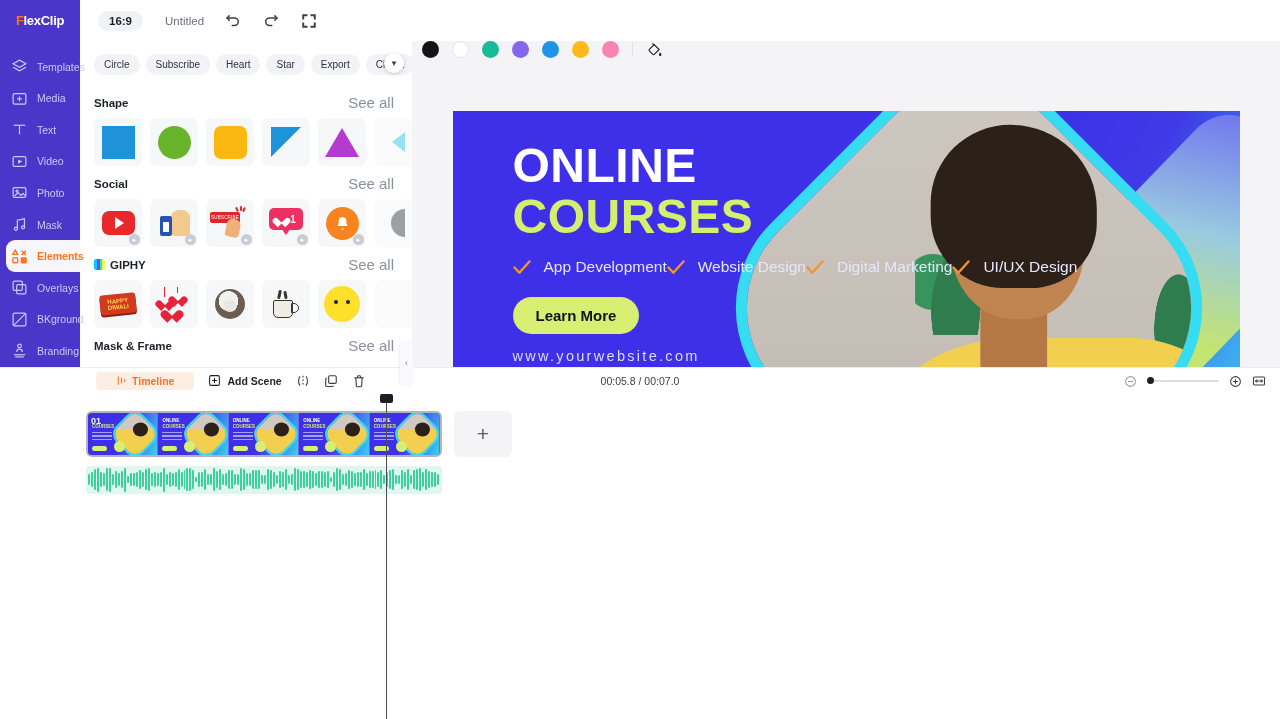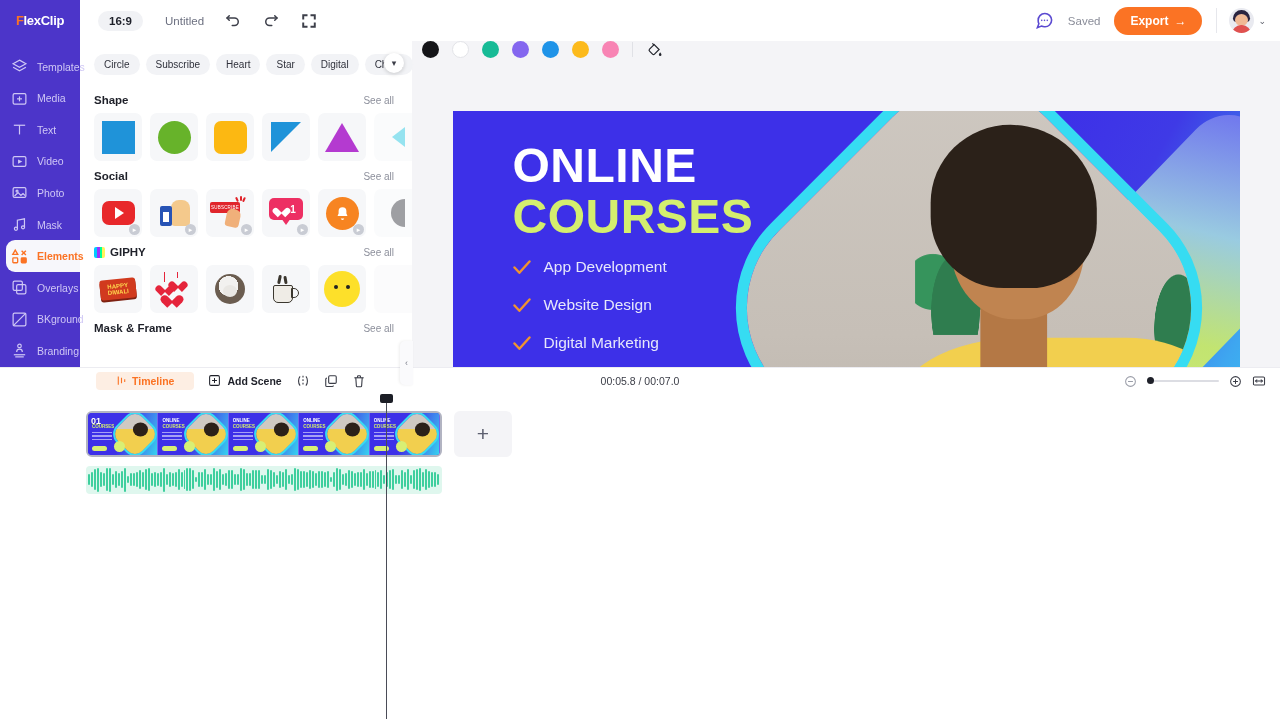--- a/index.html
+++ b/index.html
@@ -88,21 +88,21 @@
   .chip-more {
     position: absolute; right: 8px; top: 12px; width: 20px; height: 20px; border-radius: 50%;
     background: #fff; box-shadow: 0 1px 4px rgba(0,0,0,.18); display: flex; align-items: center;
     justify-content: center; font-size: 9px; color: #3b3d47; cursor: pointer;
   }
 
   .panel-scroll { flex: 1; overflow: hidden; padding: 0 0 0 14px; margin-top: 10px; position: relative;}
   .sec { margin-bottom: 4px; }
   .sec-head { display: flex; align-items: center; padding-right: 18px; margin: 9px 0 7px 0; }
   .sec-title { font-size: 11.5px; font-weight: bold; color: #1e2029; display: flex; align-items: center; gap: 5px;}
-  .sec-all { margin-left: auto; font-size: 10px; color: #8c8f9b; cursor: pointer; }
+  .sec-all { margin-left: auto; font-size: 15px; color: #8c8f9b; cursor: pointer; }
   .giphy-mark { width: 11px; height: 11px; border-radius: 2px; display:inline-block;
     background: linear-gradient(90deg,#00ccff 0 25%,#9933ff 25% 50%,#00ff99 50% 75%,#fff35c 75% 100%); }
   .tiles { display: flex; gap: 8px; }
   .tile {
     width: 48px; height: 48px; flex: 0 0 48px; background: #f6f7f9; border-radius: 7px;
     position: relative; display: flex; align-items: center; justify-content: center;
     cursor: pointer; overflow: hidden;
   }
   .tile-badge {
     position: absolute; right: 2px; bottom: 2px; width: 11px; height: 11px; border-radius: 50%;
@@ -209,21 +209,21 @@
   .pp-ear { position: absolute; left: 47%; top: 25%; width: 9%; height: 9%; background: #b87a48; border-radius: 50%; }
   .pp-neck { position: absolute; left: 26%; top: 38%; width: 20%; height: 16%; background: #b47845; }
   .pp-shirt { position: absolute; left: 0; top: 47%; width: 100%; height: 55%; background: #f2cf4e; border-radius: 38% 30% 0 0 / 30% 26% 0 0; }
   .pp-arm { position: absolute; left: -6%; top: 70%; width: 45%; height: 32%; background: #f2cf4e; border-radius: 40%; }
   .pp-hand { position: absolute; left: -12%; top: 86%; width: 22%; height: 16%; background: #c08450; border-radius: 42%; }
 
   .cv-content { position: absolute; left: 60px; top: 30px; }
   .cv-h1 { font-size: 48px; font-weight: bold; color: #fff; letter-spacing: 0.5px; line-height: 50px; }
   .cv-h1b { font-size: 48px; font-weight: bold; color: #d4ee6e; letter-spacing: 0.5px; line-height: 52px; }
   .cv-sub { margin-top: 17px; font-size: 17px; font-weight: bold; color: #fff; }
-  .cv-list { margin-top: 15px; display: flex; flex-direction: column; gap: 20px; }
+  .cv-list { margin-top: 15px; display: flex; flex-direction: row; gap: 0; }
   .cv-li { display: flex; align-items: center; gap: 13px; }
   .cv-check { width: 18px; height: 15px; flex: 0 0 18px; }
   .cv-li-txt { font-size: 15.5px; color: #e6e7fb; }
   .cv-btn {
     margin-top: 21px; background: #d8ef74; color: #10121a; font-weight: bold;
     font-size: 15px; border-radius: 20px; padding: 10px 23px; display: inline-block; cursor: pointer;
   }
   .cv-url { margin-top: 14px; font-size: 14.5px; color: #dcdcf5; letter-spacing: 2.3px; }
 
   
@@ -317,43 +317,20 @@
           <path d="M20 8H10a5 5 0 0 0 0 10h3"></path>
           <polyline points="17 5 20 8 17 11"></polyline>
         </svg>
     </div>
     <div class="hicon">
       <svg viewBox="0 0 24 24" fill="currentColor">
           <path d="M3 3h7v2.6H5.6V10H3V3zm11 0h7v7h-2.6V5.6H14V3zM3 14h2.6v4.4H10V21H3v-7zm15.4 0H21v7h-7v-2.6h4.4V14z"></path>
         </svg>
     </div>
 
-    <div class="topbar-right">
-      <div class="comment-icon">
-        <svg viewBox="0 0 24 24" fill="none" stroke="currentColor" stroke-width="2">
-            <path d="M21 11.5a8.38 8.38 0 0 1-9 8.4 8.5 8.5 0 0 1-3.8-.9L3 21l1.9-5a8.4 8.4 0 0 1-.9-3.8 8.38 8.38 0 0 1 8.4-9 8.5 8.5 0 0 1 8.6 8.3z"></path>
-            <circle cx="8.5" cy="11.8" r="1" fill="currentColor" stroke="none"></circle>
-            <circle cx="12" cy="11.8" r="1" fill="currentColor" stroke="none"></circle>
-            <circle cx="15.5" cy="11.8" r="1" fill="currentColor" stroke="none"></circle>
-          </svg>
-      </div>
-      <div class="saved-text">Saved</div>
-      <div class="export-btn">
-        <span>Export</span>
-        <span>→</span>
-      </div>
-      <div class="avatar-wrap">
-        <div class="avatar">
-          <div class="av-hair"></div>
-            <div class="av-face"></div>
-            <div class="av-body"></div>
-        </div>
-        <span class="chev-sm">⌄</span>
-      </div>
-    </div>
   </div>
 
   <div class="body-row">
 
     <div class="leftnav">
       <div class="nav-item">
         <span class="ni-icon">
             <svg viewBox="0 0 24 24" fill="none" stroke="currentColor" stroke-width="1.7">
               <polygon points="12 3 21 8 12 13 3 8 12 3"></polygon>
               <polyline points="3 13 12 18 21 13"></polyline>
@@ -452,21 +429,21 @@
       </div>
     </div>
 
     <div class="panel">
 
       <div class="chips-row">
         <div class="chip">Circle</div>
         <div class="chip">Subscribe</div>
         <div class="chip">Heart</div>
         <div class="chip">Star</div>
-        <div class="chip">Digital</div>
+        <div class="chip">Export</div>
         <div class="chip">Check</div>
         <div class="chip-more">▾</div>
       </div>
 
       <div class="panel-scroll">
 
         <div class="sec">
           <div class="sec-head">
             <div class="sec-title">Shape</div>
             <div class="sec-all">See all</div>

